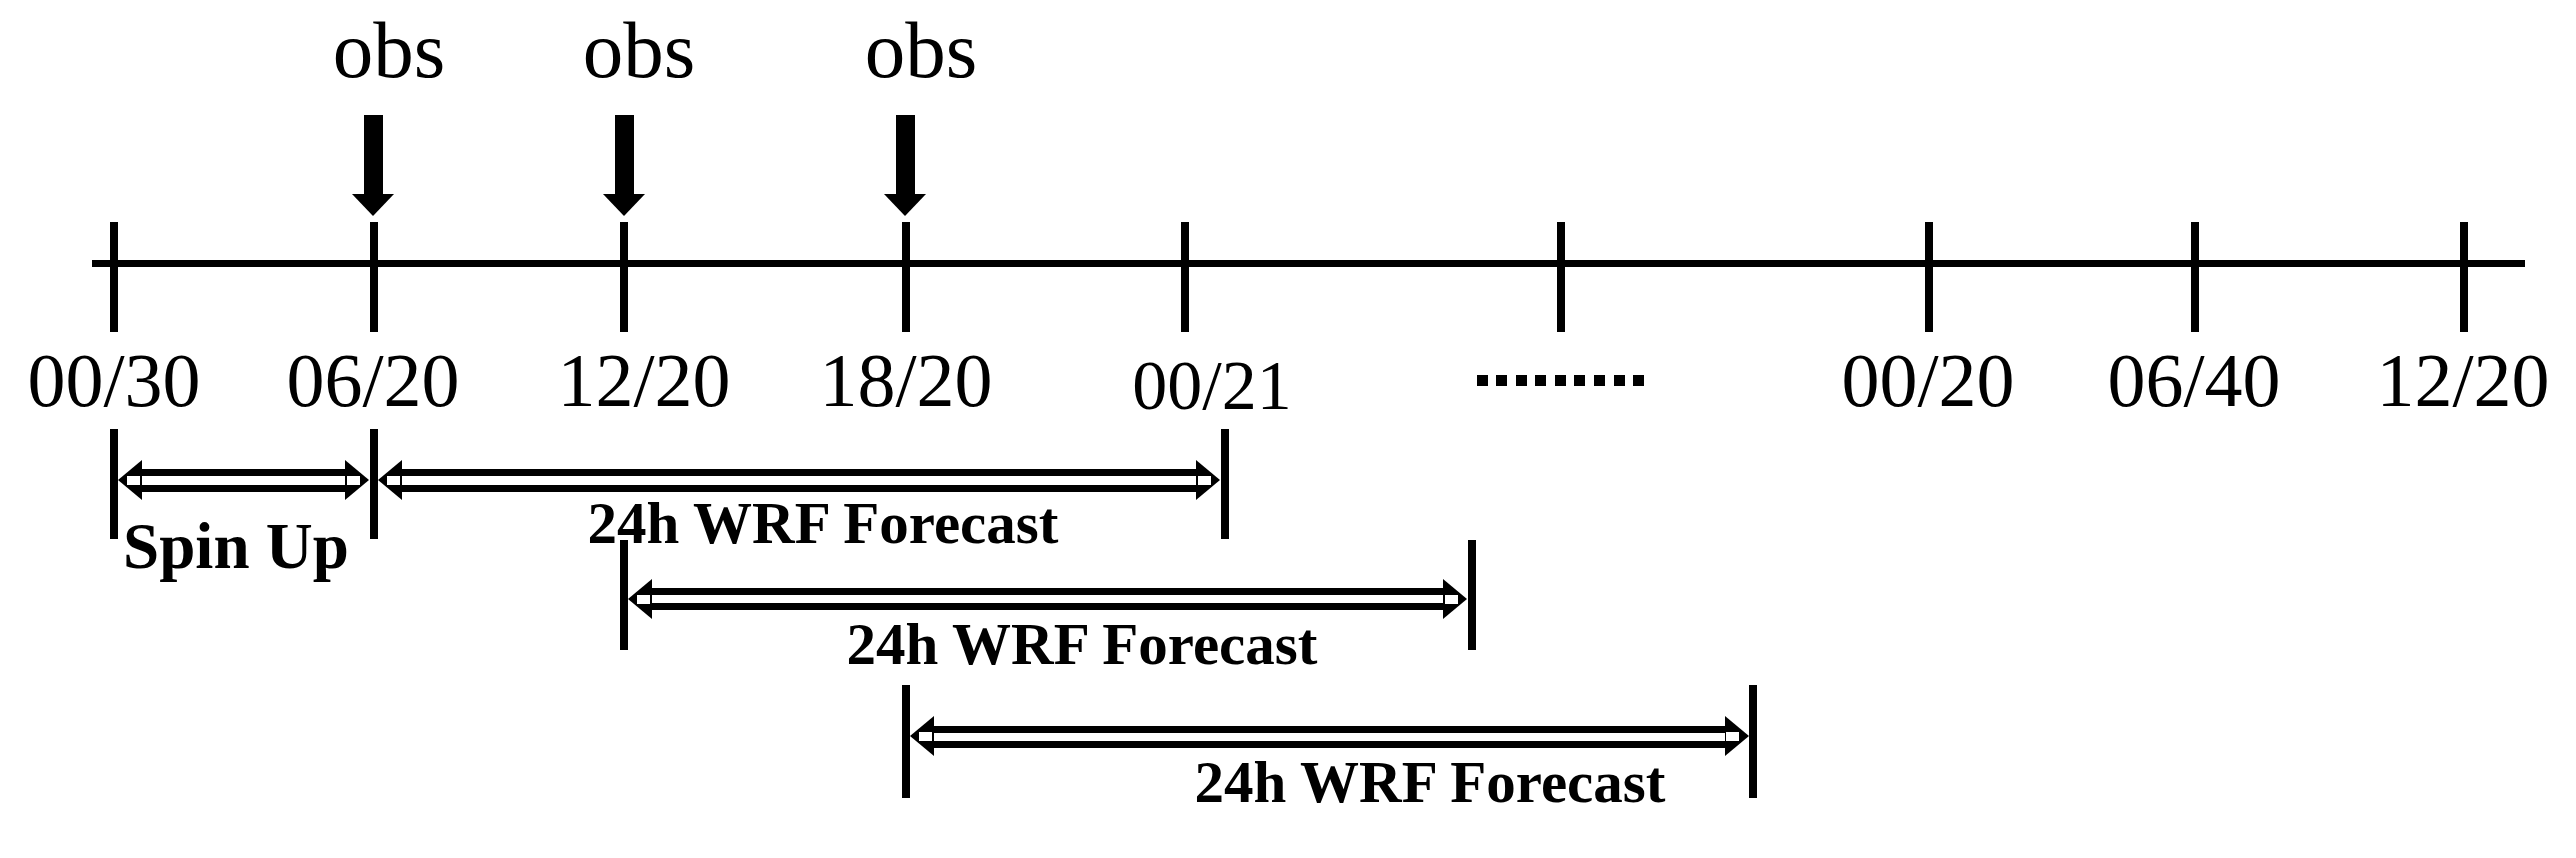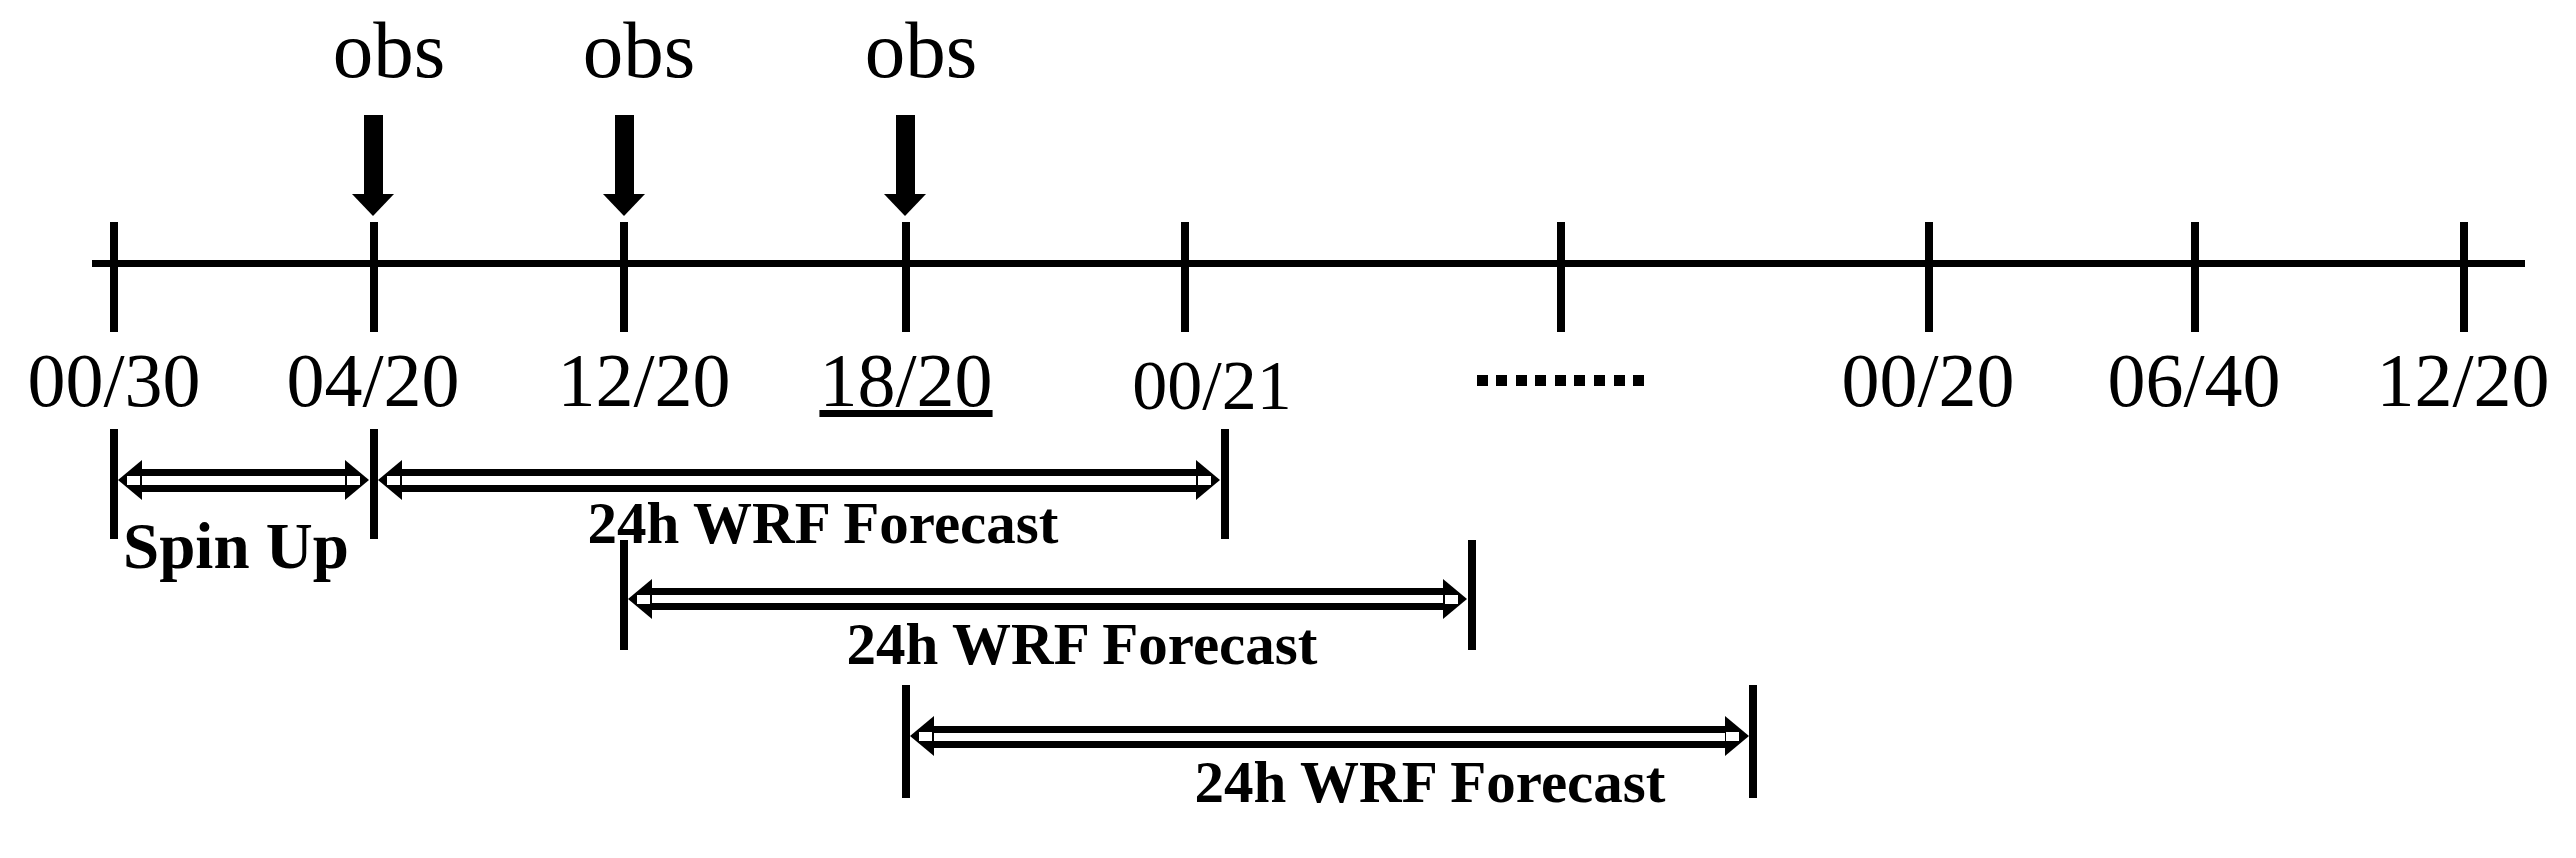--- a/index.html
+++ b/index.html
@@ -22,31 +22,31 @@
 </style>
 </head>
 <body>
 
 <div id="canvas">
   <div class="abs ink" id="axis" style="left: 92px; top: 260px; width: 2433px; height: 6.8px;"></div>
   <div id="dynamic">
       <div class="abs ink" style="left: 110px; top: 222px; width: 7.6px; height: 110px;"></div>
       <div class="text ctr" style="left: 114px; top: 342px; font-size: 76px;">00/30</div>
       <div class="abs ink" style="left: 370px; top: 222px; width: 7.6px; height: 110px;"></div>
-      <div class="text ctr" style="left: 373px; top: 342px; font-size: 76px;">04/20</div>
+      <div class="text ctr" style="left: 373px; top: 342px; font-size: 76px;">06/20</div>
       <div class="abs ink" style="left: 364px; top: 115px; width: 18.7px; height: 79px;"></div>
       <div class="tri tri-down" style="left: 352px; top: 194px;"></div>
       <div class="text ctr" style="left: 389px; top: 10.2px; font-size: 81px;">obs</div>
       <div class="abs ink" style="left: 620px; top: 222px; width: 7.6px; height: 110px;"></div>
       <div class="text ctr" style="left: 644px; top: 342px; font-size: 76px;">12/20</div>
       <div class="abs ink" style="left: 615px; top: 115px; width: 18.7px; height: 79px;"></div>
       <div class="tri tri-down" style="left: 603px; top: 194px;"></div>
       <div class="text ctr" style="left: 639px; top: 10.2px; font-size: 81px;">obs</div>
       <div class="abs ink" style="left: 902px; top: 222px; width: 7.6px; height: 110px;"></div>
-      <div class="text ctr" style="left: 906px; top: 342px; font-size: 76px; text-decoration: underline;">18/20</div>
+      <div class="text ctr" style="left: 906px; top: 342px; font-size: 76px;">18/20</div>
       <div class="abs ink" style="left: 896px; top: 115px; width: 18.7px; height: 79px;"></div>
       <div class="tri tri-down" style="left: 884px; top: 194px;"></div>
       <div class="text ctr" style="left: 921px; top: 10.2px; font-size: 81px;">obs</div>
       <div class="abs ink" style="left: 1181px; top: 222px; width: 7.6px; height: 110px;"></div>
       <div class="text ctr" style="left: 1212px; top: 342px; font-size: 70px; margin-top: 9px;">00/21</div>
       <div class="abs ink" style="left: 1557px; top: 222px; width: 7.6px; height: 110px;"></div>
       <div class="dot" style="left: 1477px; top: 375px; width: 11px; height: 11px;"></div>
       <div class="dot" style="left: 1496px; top: 375px; width: 11px; height: 11px;"></div>
       <div class="dot" style="left: 1516px; top: 375px; width: 11px; height: 11px;"></div>
       <div class="dot" style="left: 1535px; top: 375px; width: 11px; height: 11px;"></div>

